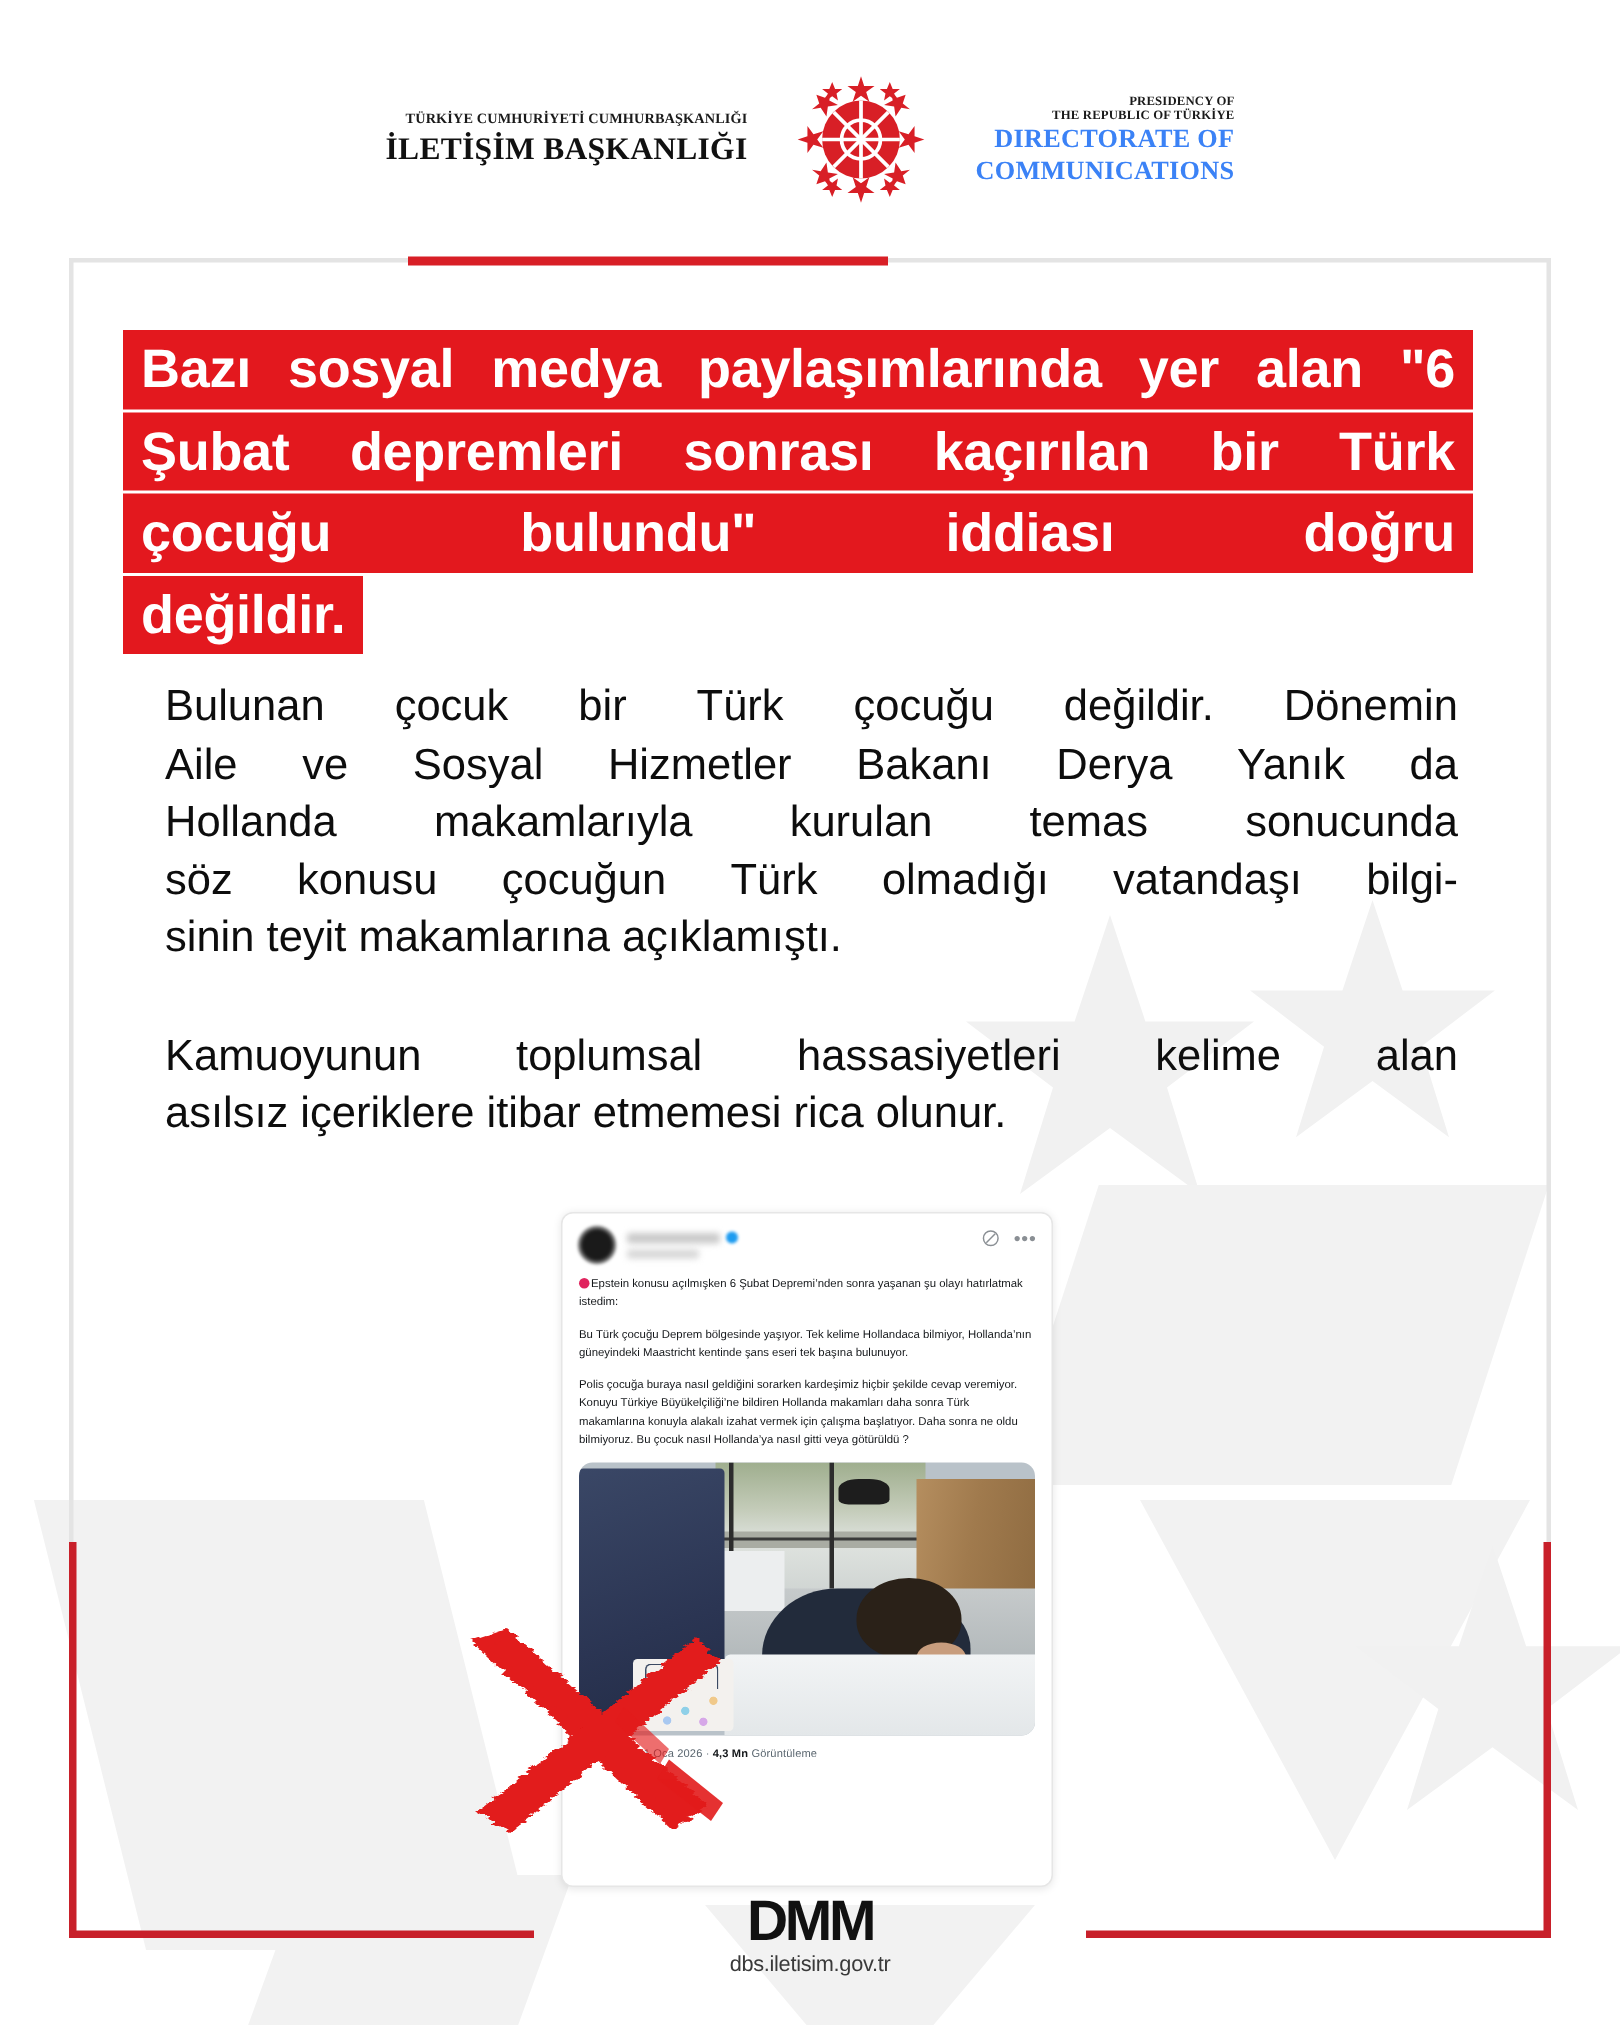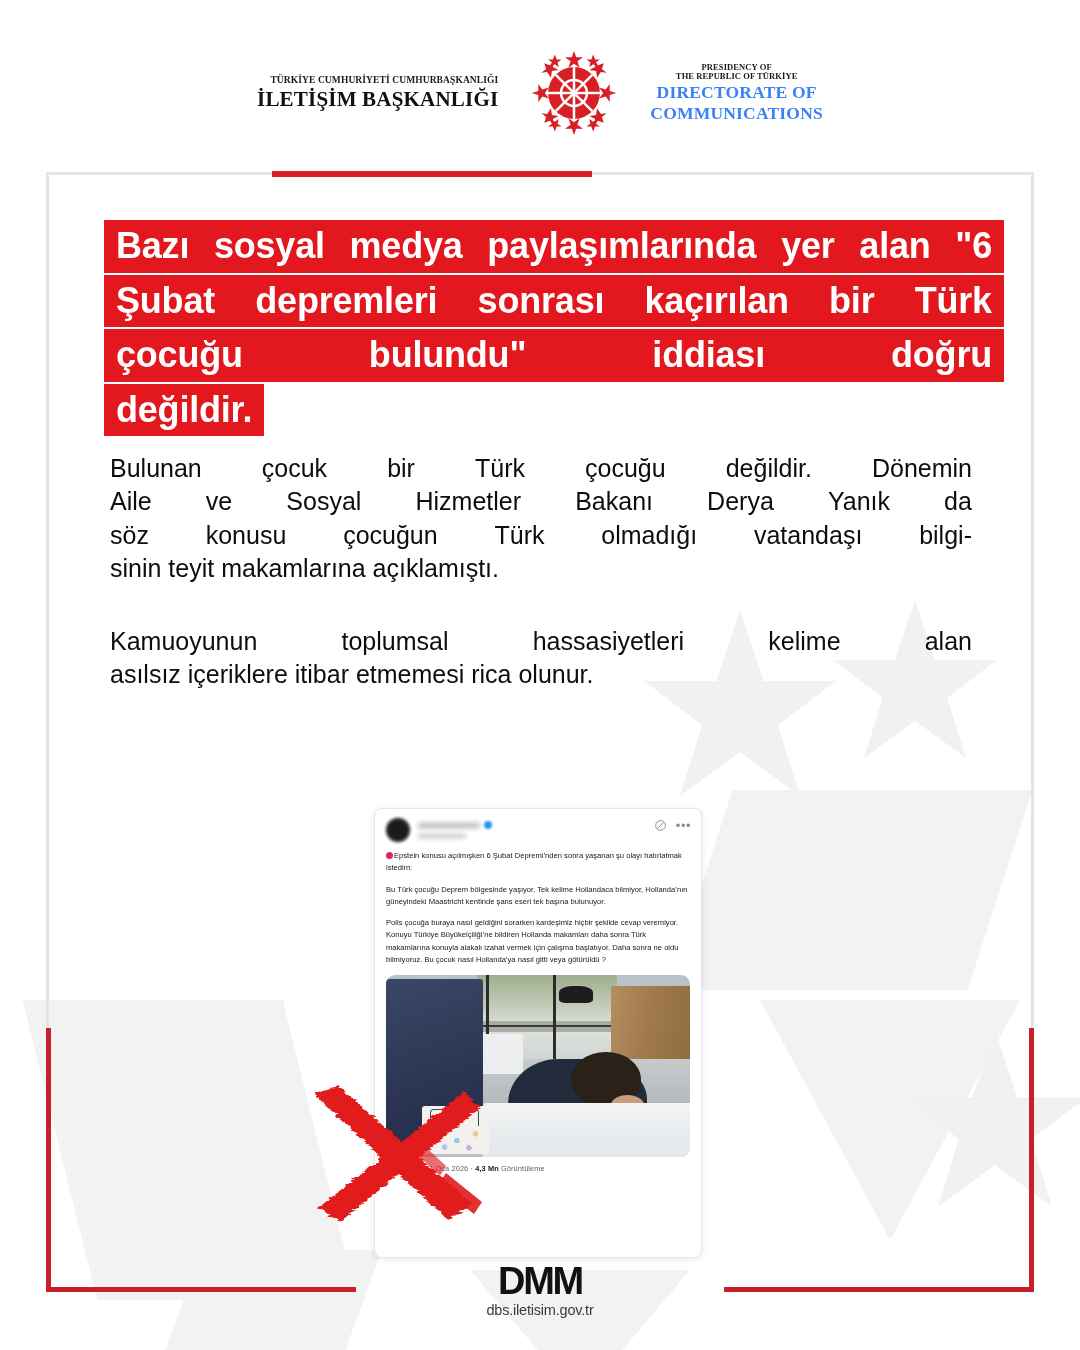--- a/index.html
+++ b/index.html
@@ -60,21 +60,21 @@
   .hdr-left .big {
     font-family: "Liberation Serif", serif;
     font-size: 21px;
     font-weight: bold;
     color: #111;
     letter-spacing: 0.2px;
     white-space: nowrap;
     margin-top: 2px;
   }
   .hdr-right {
-    text-align: center;
+    text-align: right;
     line-height: 1.05;
   }
   .hdr-right .small {
     font-family: "Liberation Serif", serif;
     font-size: 8.5px;
     font-weight: bold;
     color: #1a1a1a;
     white-space: nowrap;
     letter-spacing: 0.1px;
   }
@@ -108,21 +108,20 @@
   .frame-bot-l { position:absolute; left:0; bottom:0; width:310px; height:5px; background:#c8202a; }
   .frame-bot-r { position:absolute; right:0; bottom:0; width:310px; height:5px; background:#c8202a; }
 
   
   .headline {
     position: absolute;
     left: 82px;
     top: 220px;
     width: 900px;
     z-index: 6;
-    margin-left: 22px;
   }
   .hl-line {
     display: block;
     background: #e3181e;
     color: #ffffff;
     font-size: 36px;
     font-weight: bold;
     line-height: 1.32;
     padding: 2px 12px 3px 12px;
     margin-bottom: 2px;
@@ -140,21 +139,21 @@
   }
 
   
   .body-text {
     position: absolute;
     left: 110px;
     top: 452px;
     width: 862px;
     z-index: 6;
     color: #0d0d0d;
-    font-size: 25px;
+    font-size: 29px;
     line-height: 1.33;
     font-weight: 400;
   }
   .para { margin: 0; }
   .para .ln { display: block; white-space: pre; }
   .para.justify .ln {
     display: flex;
     justify-content: space-between;
   }
   .para .ln span { white-space: pre; }
@@ -494,20 +493,27 @@
       <span>Aile</span>
       <span>ve</span>
       <span>Sosyal</span>
       <span>Hizmetler</span>
       <span>Bakanı</span>
       <span>Derya</span>
       <span>Yanık</span>
       <span>da</span>
     </div>
     <div class="ln">
+      <span>Hollanda</span>
+      <span>makamlarıyla</span>
+      <span>kurulan</span>
+      <span>temas</span>
+      <span>sonucunda</span>
+    </div>
+    <div class="ln">
       <span>söz</span>
       <span>konusu</span>
       <span>çocuğun</span>
       <span>Türk</span>
       <span>olmadığı</span>
       <span>vatandaşı</span>
       <span>bilgi-</span>
     </div>
   </div>
   <div class="para">

